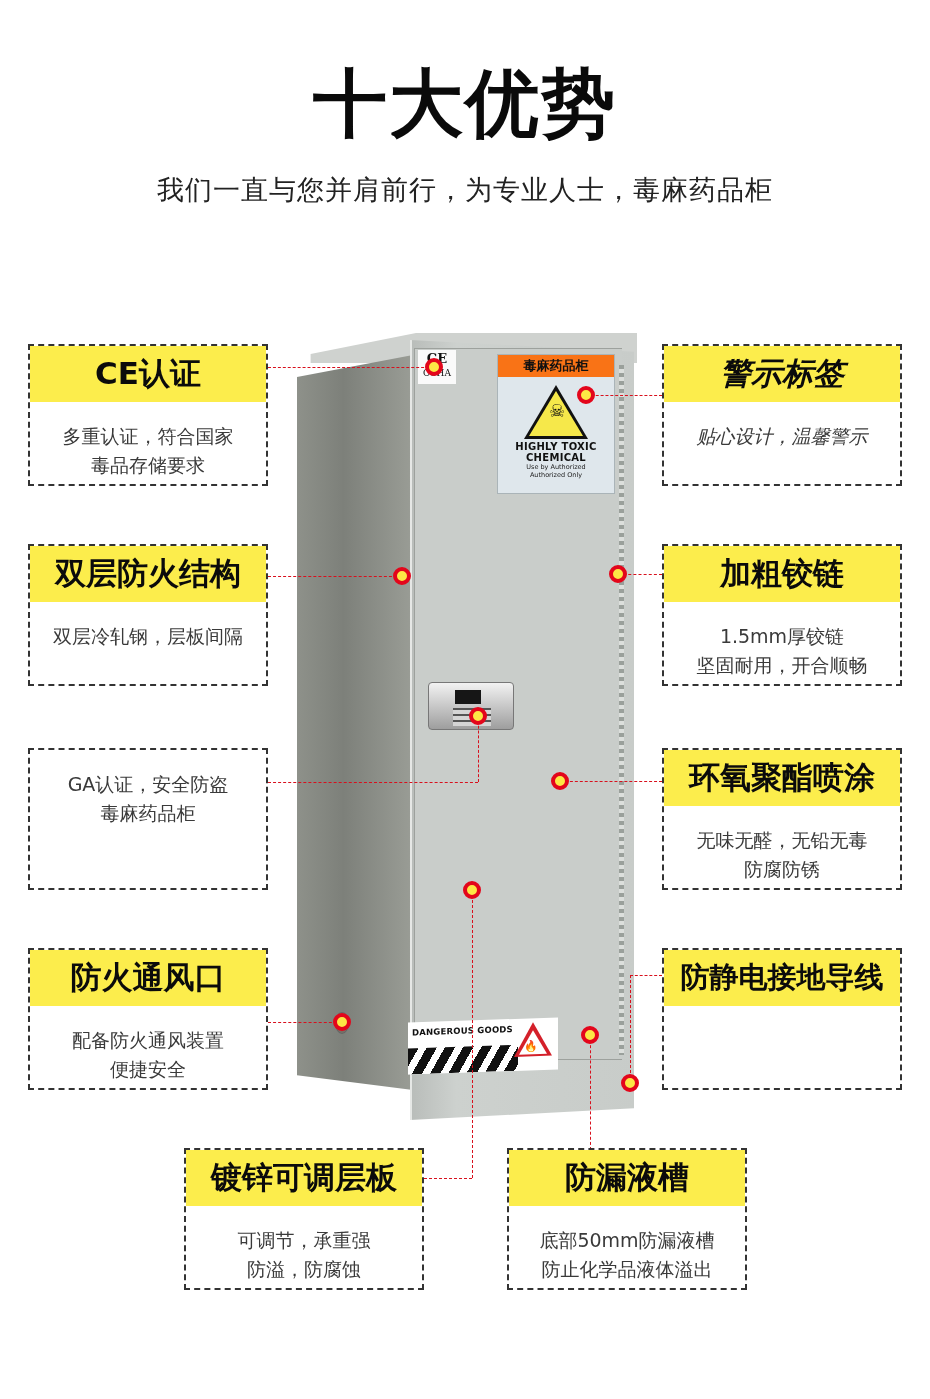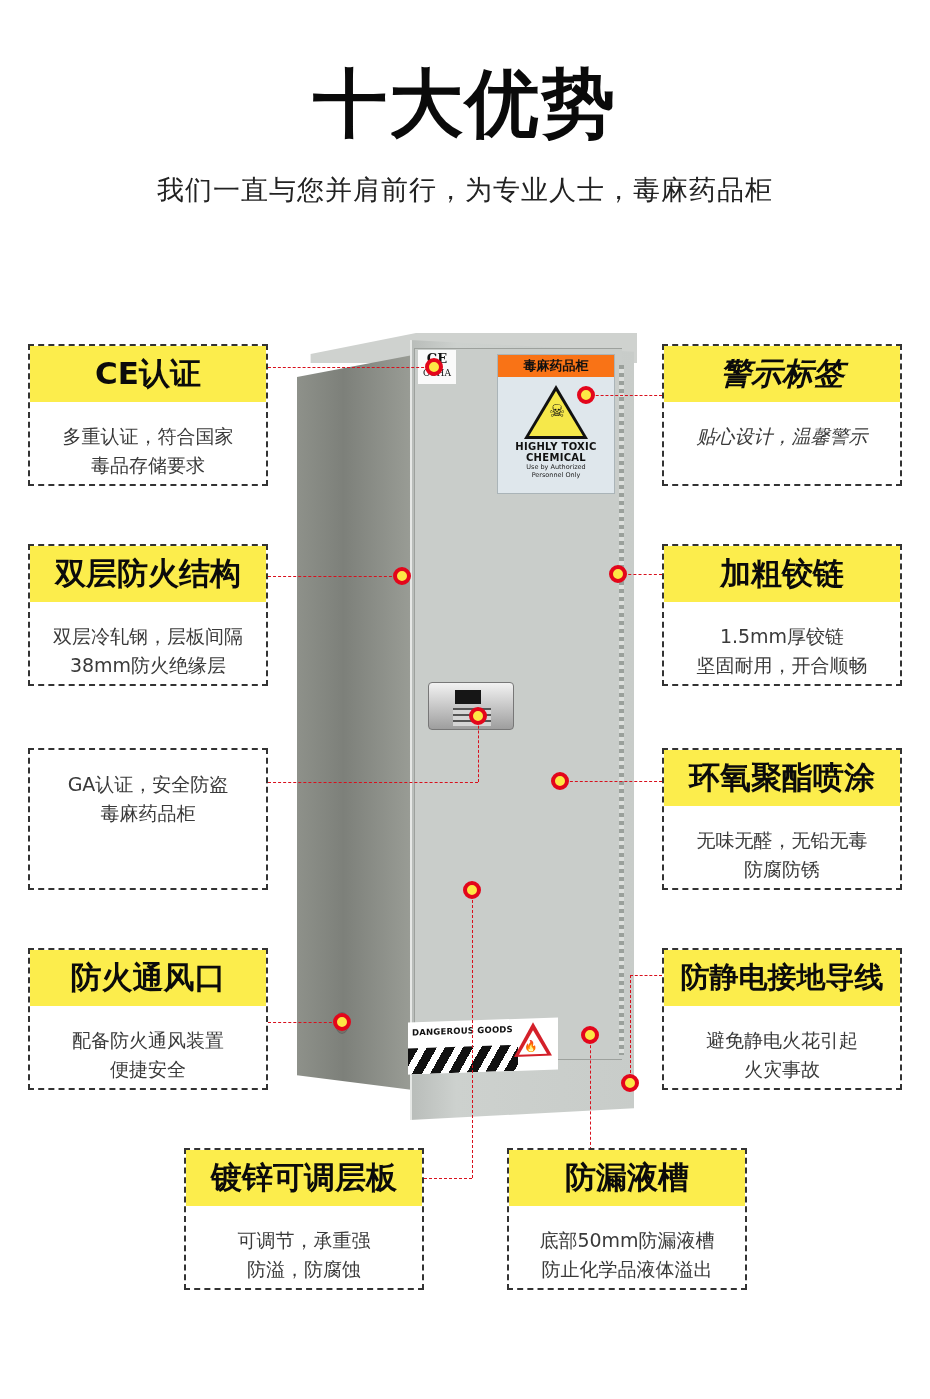--- a/index.html
+++ b/index.html
@@ -68,21 +68,21 @@
   </div>
 
   <div class="warn-sign">
     <div class="band">毒麻药品柜</div>
     <div class="tri">
         <div class="tri-inner"></div>
       </div>
     <div class="skull">☠</div>
     <div class="t1">HIGHLY TOXIC CHEMICAL</div>
     <div class="t2">Use by Authorized</div>
-    <div class="t2">Personnel Only</div>
+    <div class="t2">Authorized Only</div>
   </div>
 
   <div class="lock">
     <div class="screen"></div>
     <div class="keys"></div>
   </div>
 
   <div class="vent"></div>
 
   <div class="danger">
@@ -132,21 +132,20 @@
   <div class="desc">
     <div>贴心设计，温馨警示</div>
     <div></div>
   </div>
 </div>
 
 <div class="card" style="left:28px; top:544px;">
   <div class="head">双层防火结构</div>
   <div class="desc">
     <div>双层冷轧钢，层板间隔</div>
-    <div>38mm防火绝缘层</div>
   </div>
 </div>
 
 <div class="card" style="left:662px; top:544px;">
   <div class="head">加粗铰链</div>
   <div class="desc">
     <div>1.5mm厚铰链</div>
     <div>坚固耐用，开合顺畅</div>
   </div>
 </div>
@@ -169,24 +168,20 @@
 <div class="card" style="left:28px; top:948px;">
   <div class="head">防火通风口</div>
   <div class="desc">
     <div>配备防火通风装置</div>
     <div>便捷安全</div>
   </div>
 </div>
 
 <div class="card" style="left:662px; top:948px;">
   <div class="head" style="font-size:29px;">防静电接地导线</div>
-  <div class="desc">
-    <div>避免静电火花引起</div>
-    <div>火灾事故</div>
-  </div>
 </div>
 
 <div class="card" style="left:184px; top:1148px;">
   <div class="head">镀锌可调层板</div>
   <div class="desc">
     <div>可调节，承重强</div>
     <div>防溢，防腐蚀</div>
   </div>
 </div>
 

